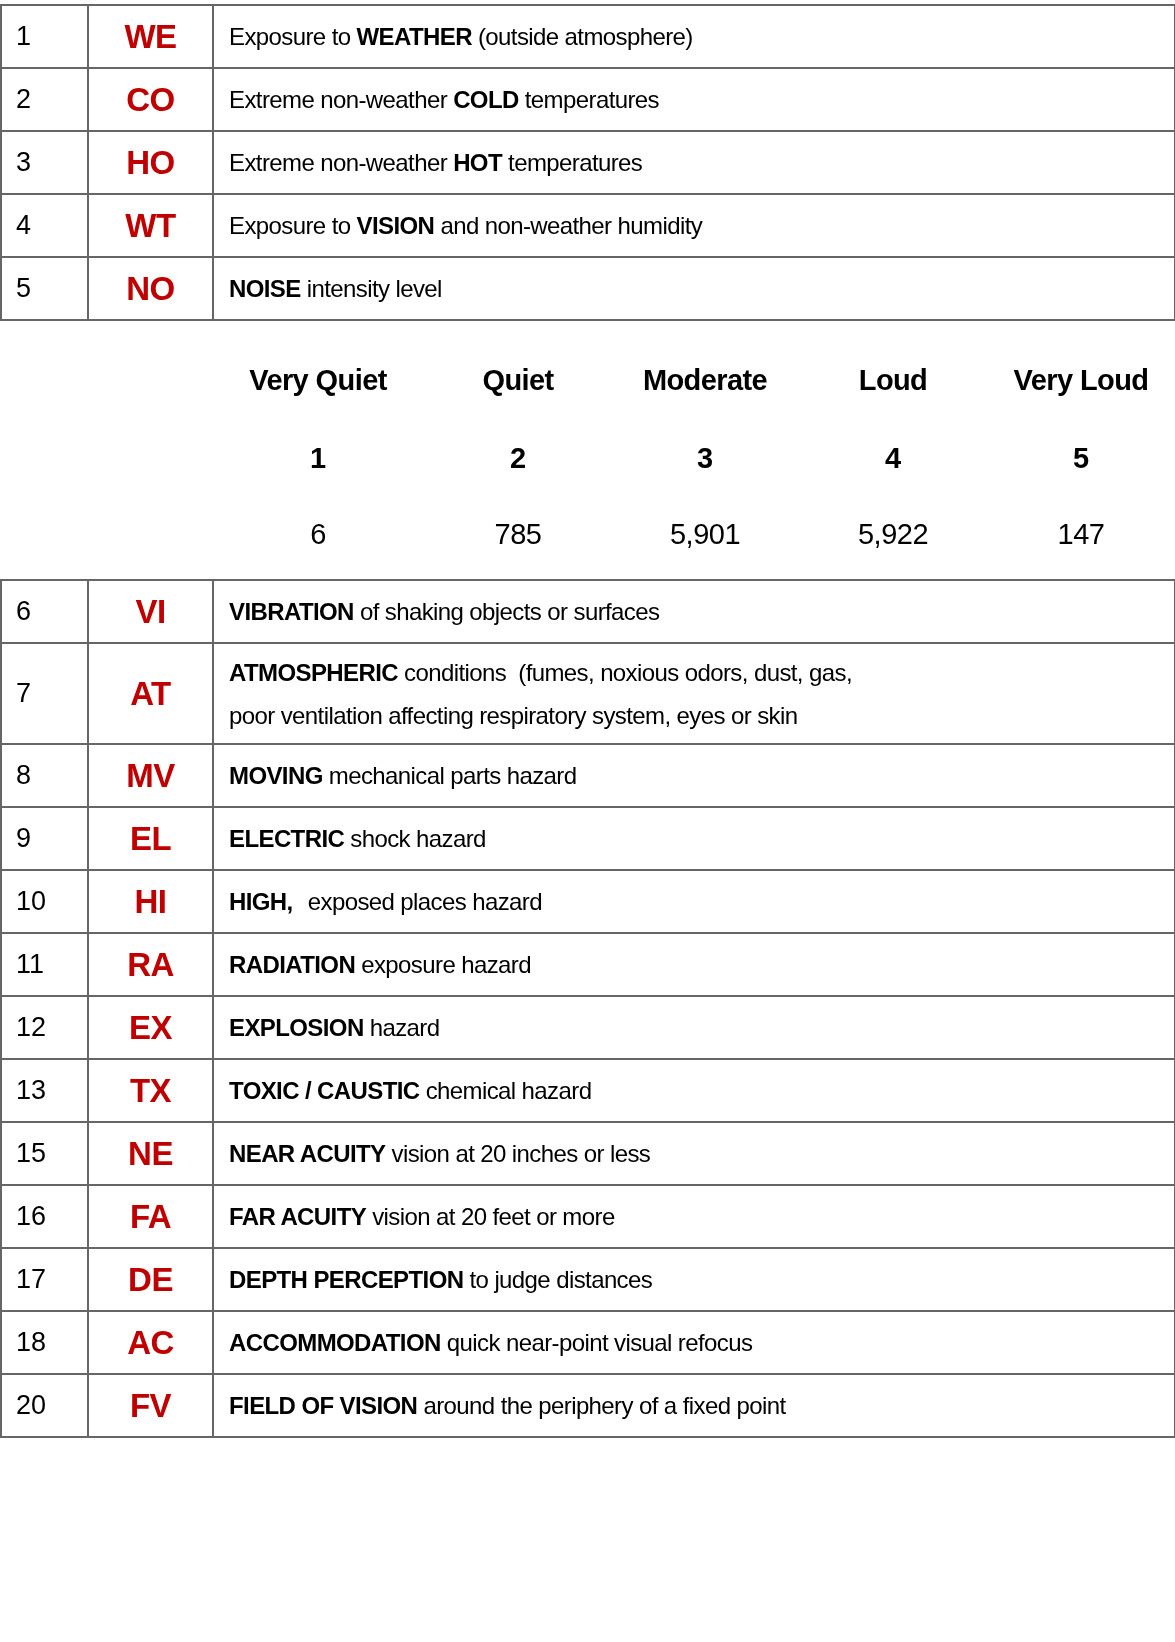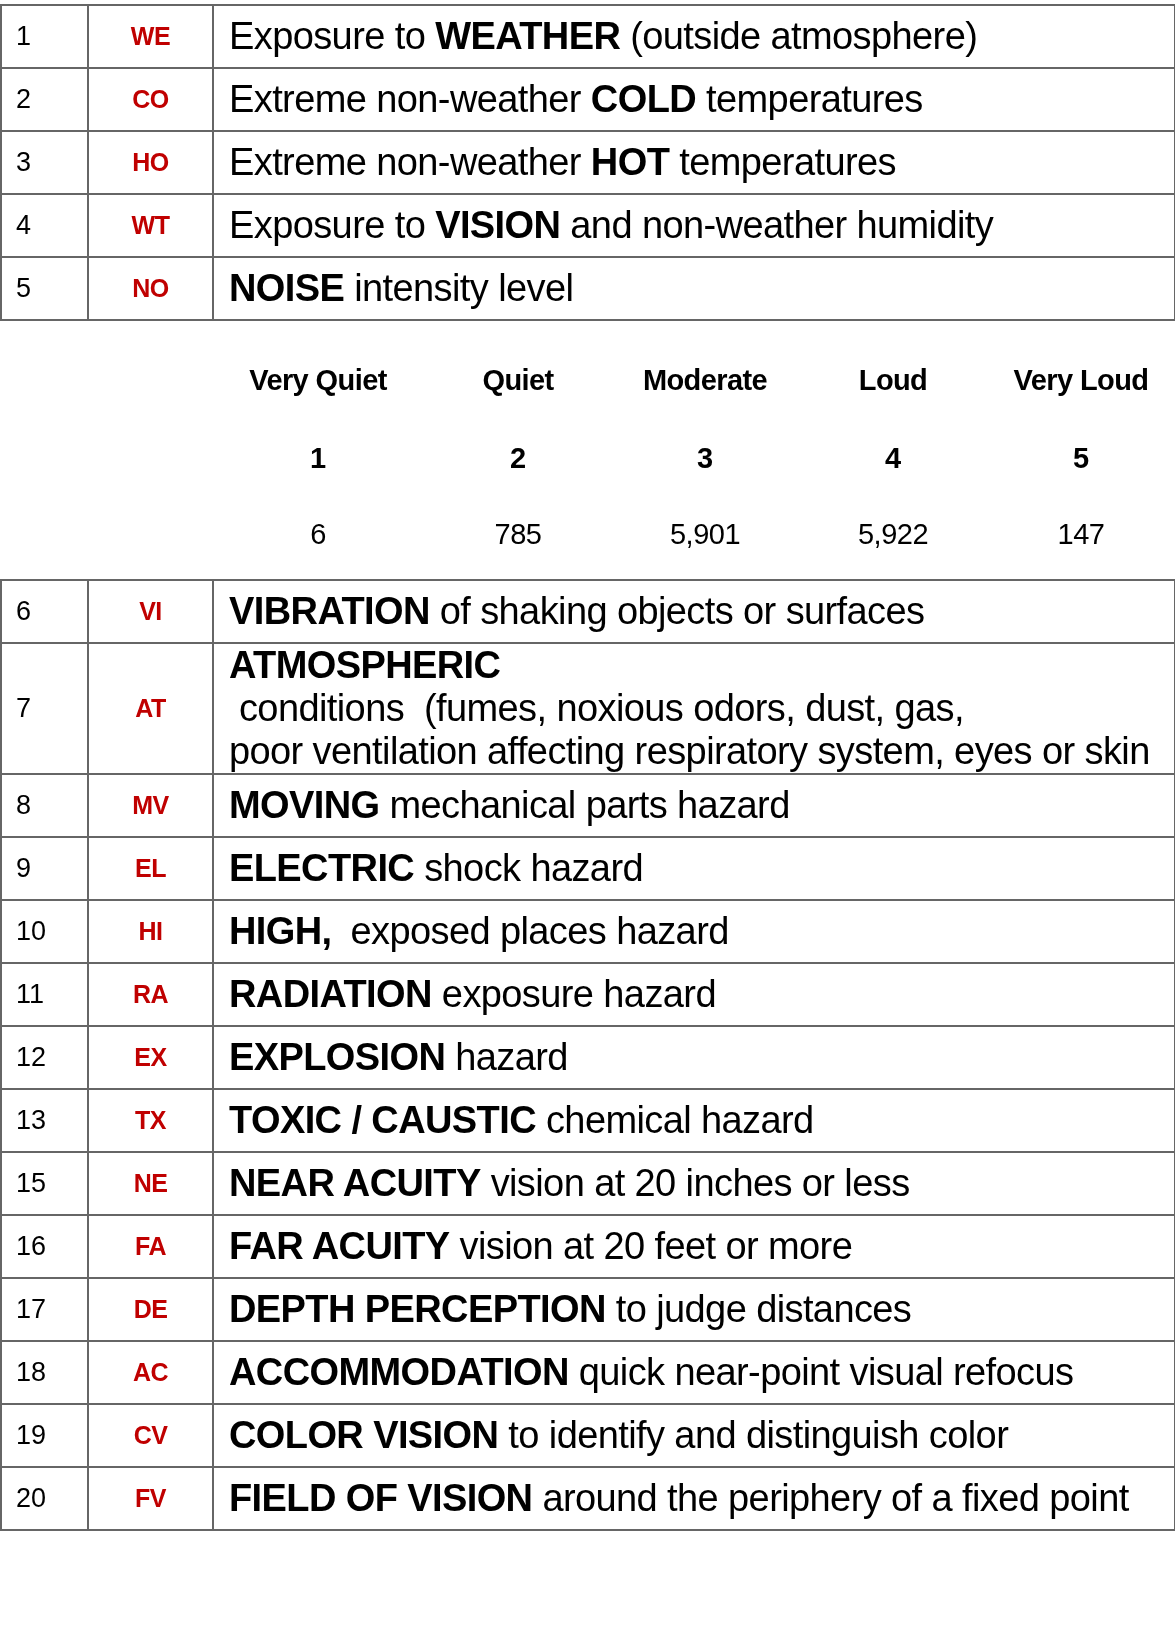--- a/index.html
+++ b/index.html
@@ -16,24 +16,24 @@
     border: 2px solid #666666;
     padding: 0; vertical-align: middle;
   }
   .tbl col.c-num { width: 87px; }
   .tbl col.c-code { width: 125px; }
   .tbl col.c-desc { width: 962px; }
   .num {
     font-size: 27px; padding-left: 14px !important; text-align: left;
   }
   .code {
-    font-size: 25px; font-weight: bold; text-align: center; letter-spacing: -0.5px;
+    font-size: 33px; font-weight: bold; text-align: center; letter-spacing: -0.5px;
   }
   .desc {
-    font-size: 38px; padding-left: 15px !important; letter-spacing: -0.6px;
+    font-size: 24px; padding-left: 15px !important; letter-spacing: -0.6px;
     line-height: 43px;
   }
   .desc b { font-weight: bold; }
   .r67 { height: 63px; }
   .r105 { height: 101px; }
   #tbl1 { top: 4px; }
   #tbl2 { top: 579px; }
 
   .noise {
     position: absolute; left: 212px; top: 342px; width: 962px; height: 236px;
@@ -172,23 +172,18 @@
         <td class="num" style="border-color: rgb(102, 102, 102);">17</td>
         <td class="code" style="color: rgb(192, 0, 0); border-color: rgb(102, 102, 102);">DE</td>
         <td class="desc" style="border-color: rgb(102, 102, 102); margin-top: 25px;"><span style="white-space: pre;"></span><b>DEPTH PERCEPTION</b><span style="white-space: pre;"> to judge distances</span></td>
       </tr>
       <tr class="r67">
         <td class="num" style="border-color: rgb(102, 102, 102);">18</td>
         <td class="code" style="color: rgb(192, 0, 0); border-color: rgb(102, 102, 102);">AC</td>
         <td class="desc" style="border-color: rgb(102, 102, 102);"><span style="white-space: pre;"></span><b>ACCOMMODATION</b><span style="white-space: pre;"> quick near-point visual refocus</span></td>
       </tr>
       <tr class="r67">
-        <td class="num" style="border-color: rgb(102, 102, 102);">19</td>
-        <td class="code" style="color: rgb(192, 0, 0); border-color: rgb(102, 102, 102);">CV</td>
-        <td class="desc" style="border-color: rgb(102, 102, 102);"><span style="white-space: pre;"></span><b>COLOR VISION</b><span style="white-space: pre;"> to identify and distinguish color</span></td>
-      </tr>
-      <tr class="r67">
         <td class="num" style="border-color: rgb(102, 102, 102);">20</td>
         <td class="code" style="color: rgb(192, 0, 0); border-color: rgb(102, 102, 102);">FV</td>
         <td class="desc" style="border-color: rgb(102, 102, 102);"><span style="white-space: pre;"></span><b>FIELD OF VISION</b><span style="white-space: pre;"> around the periphery of a fixed point</span></td>
       </tr>
     </tbody>
 </table>
 
 </body></html>

